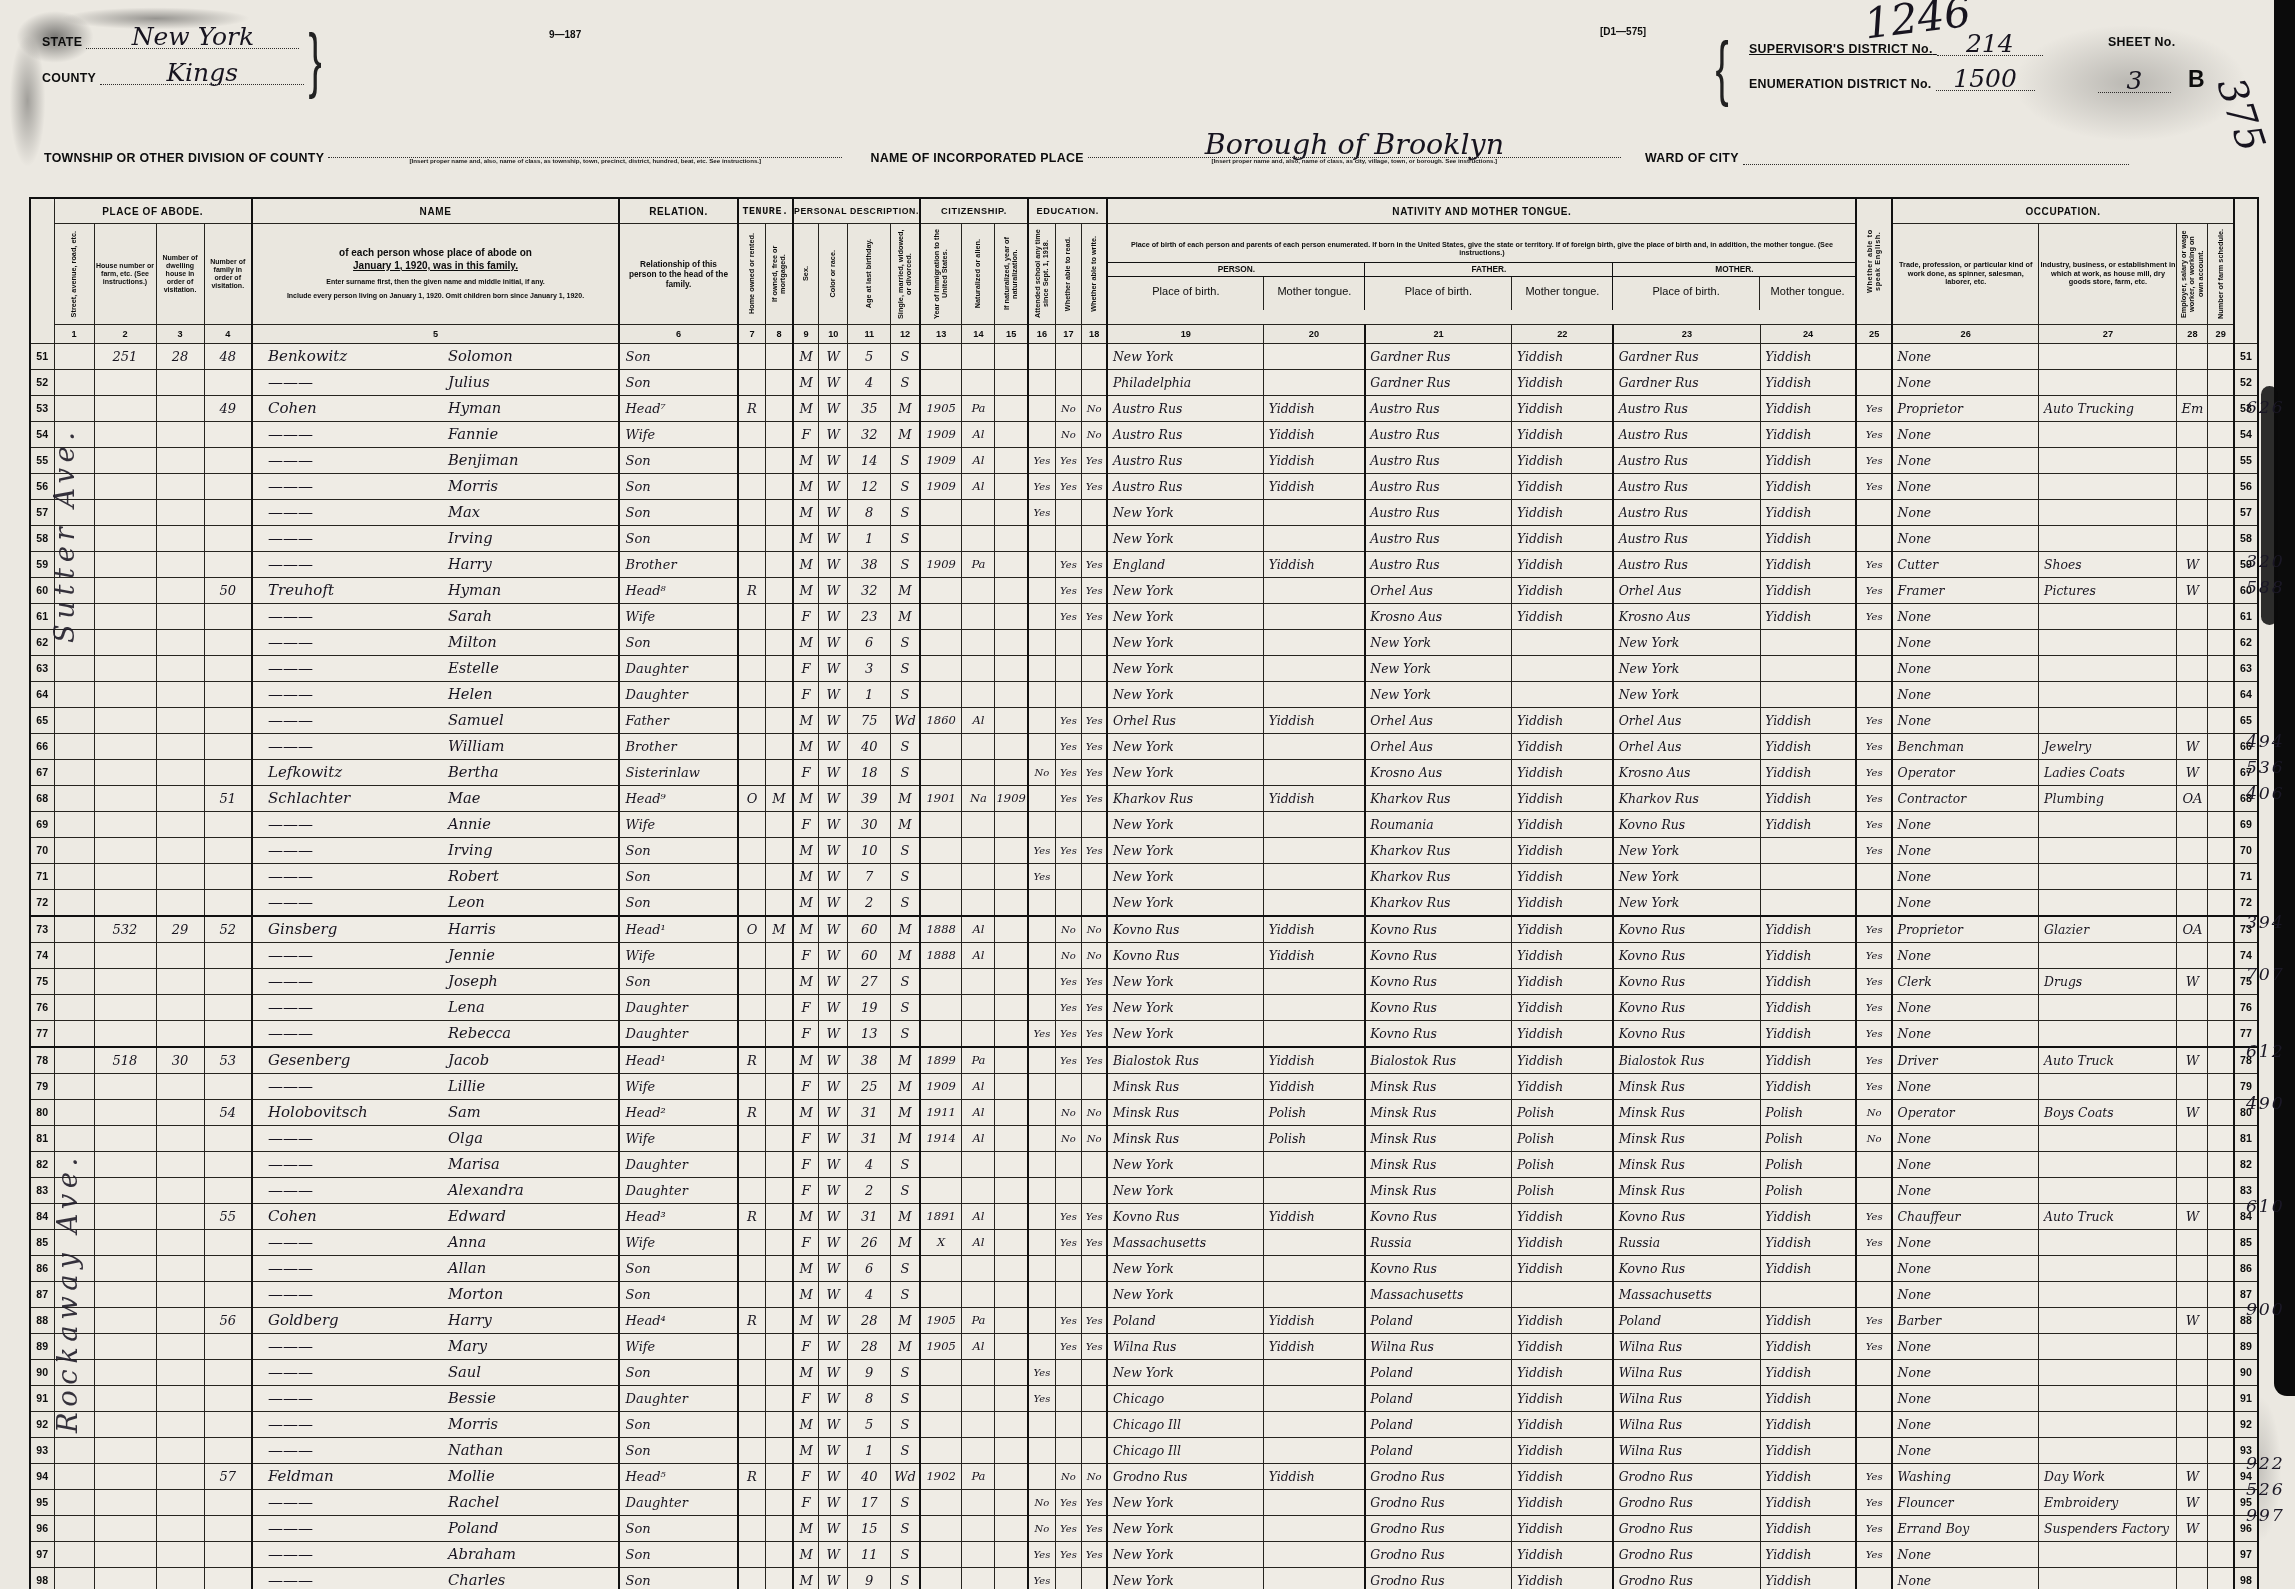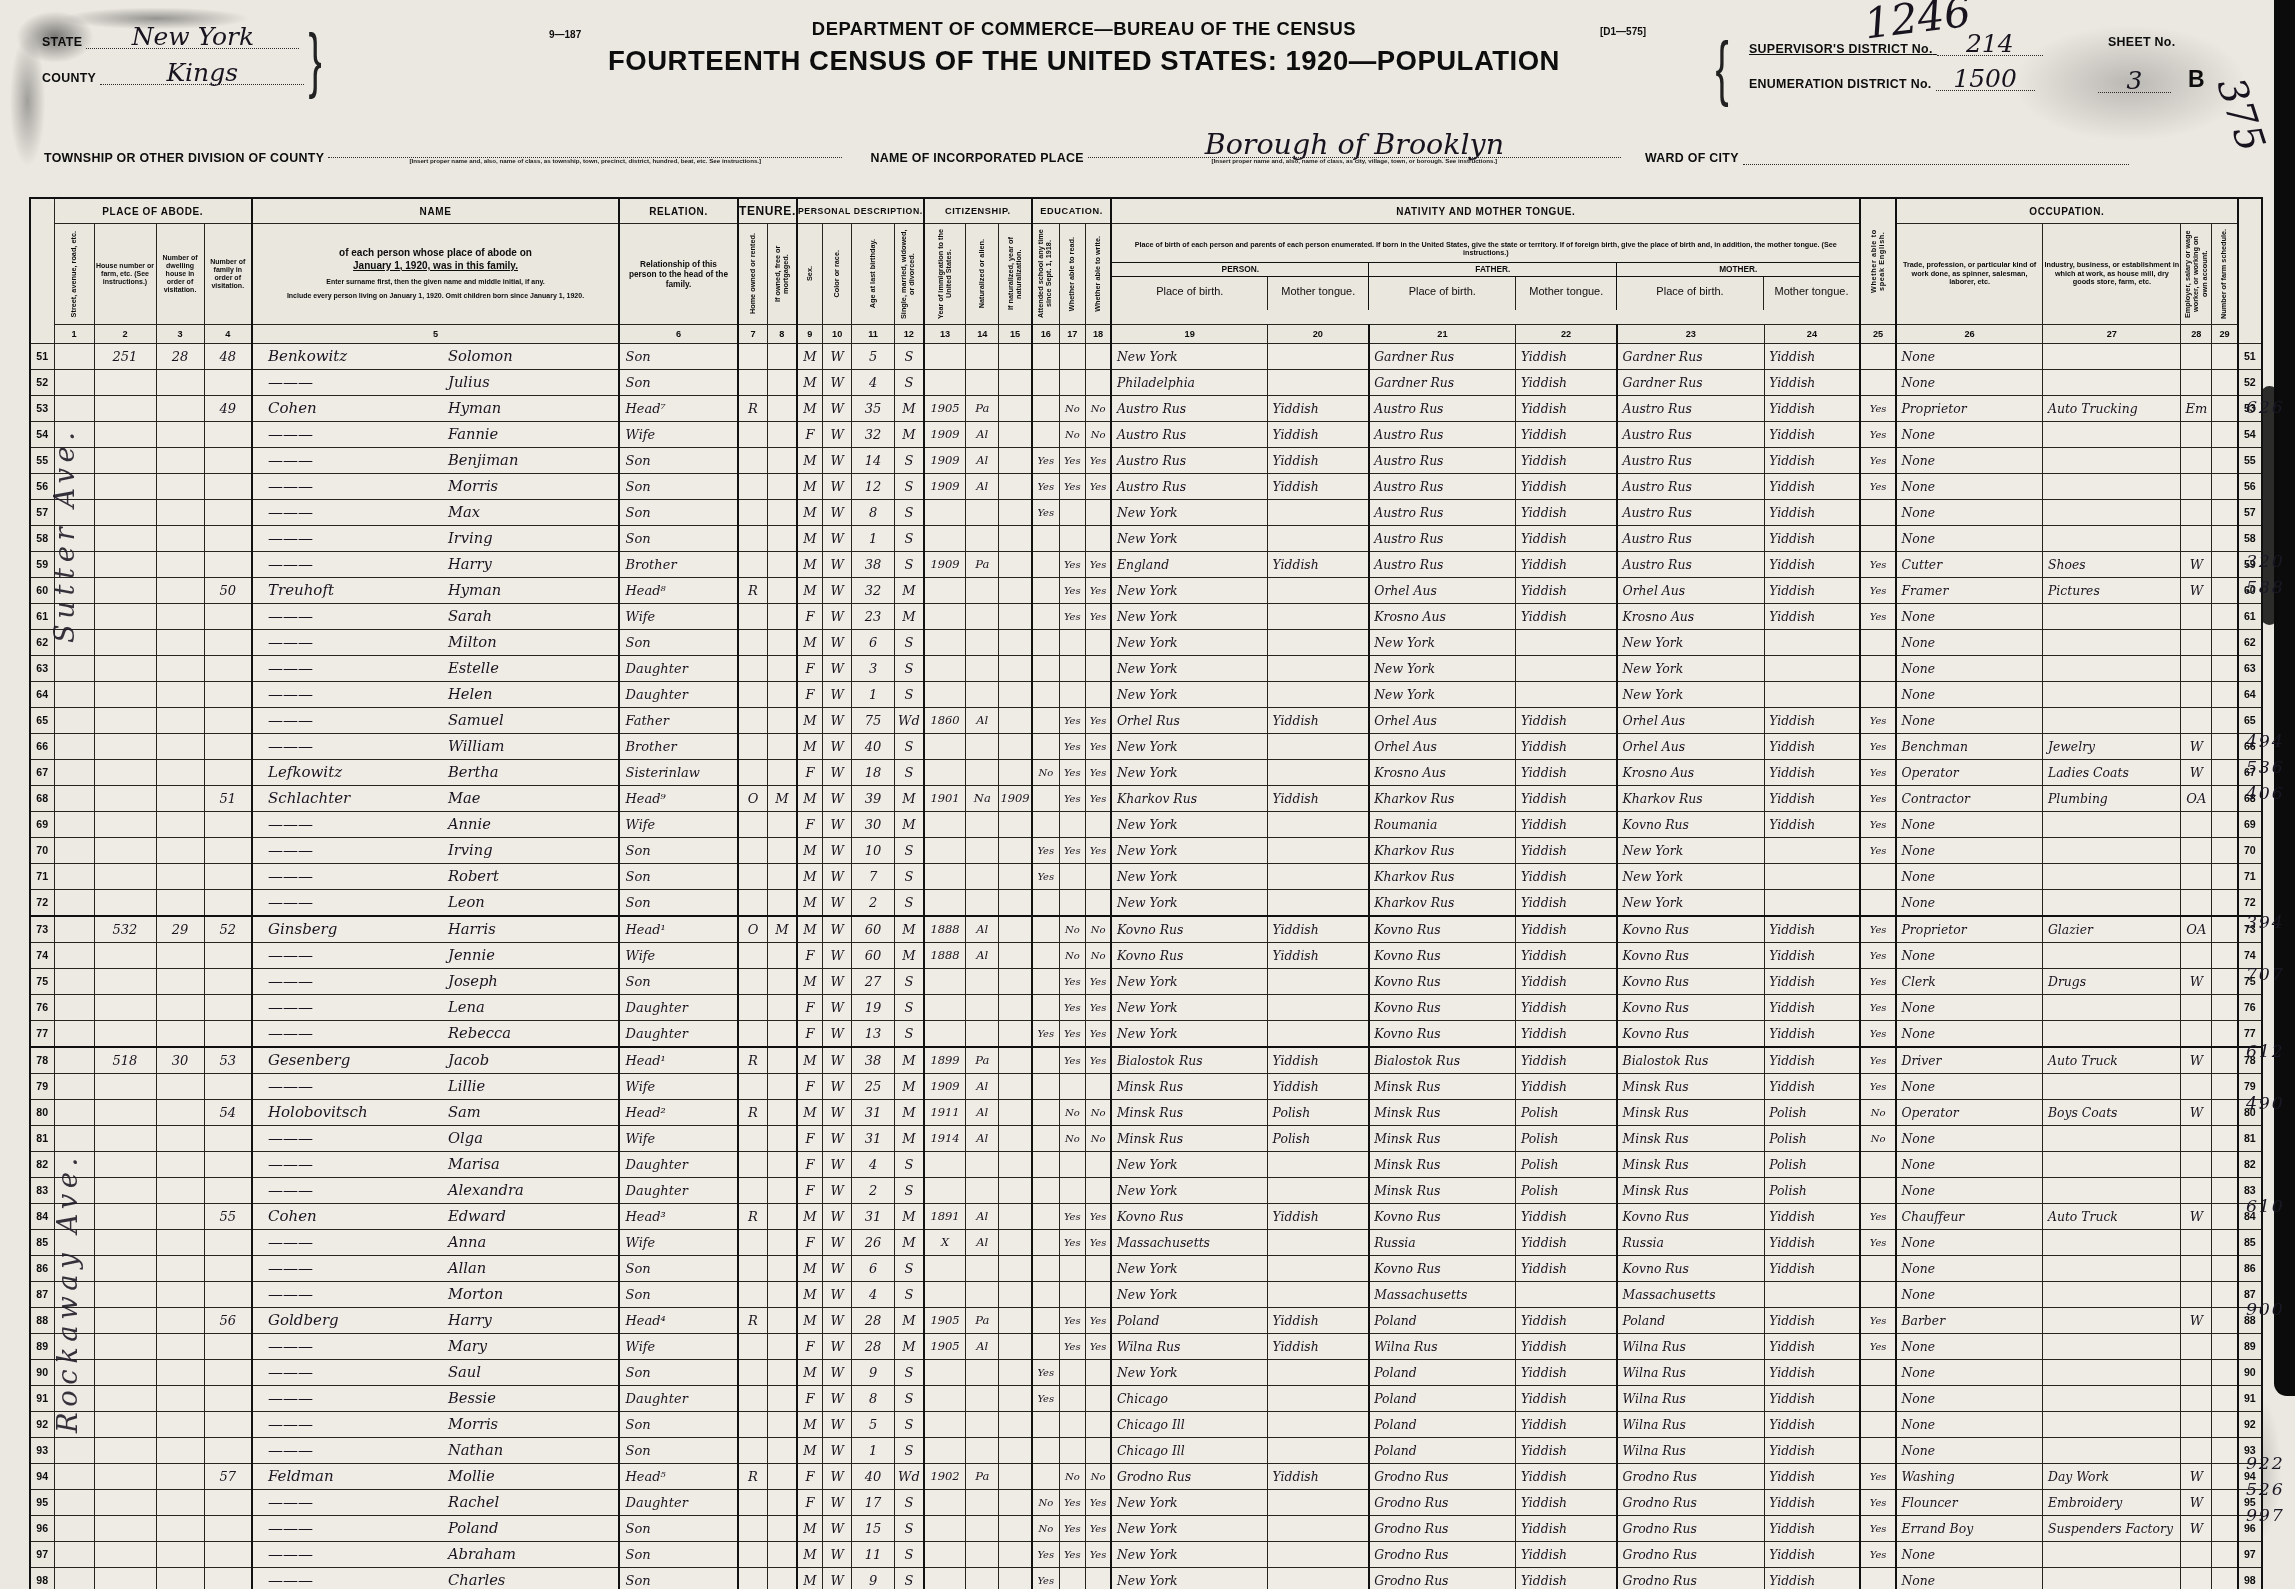--- a/index.html
+++ b/index.html
@@ -92,24 +92,20 @@
     <span class="lbl">STATE</span>
     <span class="dl" style="width:213px;"><span class="hw hw-val">New York</span></span>
   </div>
   <div class="abs" style="left:42px;top:64px;">
     <span class="lbl">COUNTY</span>
     <span class="dl" style="width:204px;"><span class="hw hw-val">Kings</span></span>
   </div>
   <div class="brace" style="left:303px;top:18.4px;">}</div>
   <div class="abs lbl-sm" style="left:549px;top:29px;">9—187</div>
 
-  <div class="titles">
-    <div class="t-dept">DEPARTMENT OF COMMERCE—BUREAU OF THE CENSUS</div>
-    <div class="t-main">FOURTEENTH CENSUS OF THE UNITED STATES: 1920—POPULATION</div>
-  </div>
   <div class="abs lbl-sm" style="left:1600px;top:26px;">[D1—575]</div>
 
   <div class="scrawl" style="left:1864px;top:-7.3px;font-size:42px;transform:rotate(-7deg);z-index:9;">1246</div>
   <div class="brace" style="left:1710px;top:26px;">{</div>
   <div class="abs" style="left:1749px;top:35px;text-decoration:underline;">
     <span class="lbl">SUPERVISOR'S DISTRICT No.</span>
     <span class="dl" style="width:106px;"><span class="hw hw-val">214</span></span>
   </div>
   <div class="abs lbl" style="left:2108px;top:35px;">SHEET No.</div>
   <div class="abs" style="left:1749px;top:70px;">
@@ -180,21 +176,21 @@
           <col style="width:31px">
           <col style="width:26px">
           <col style="width:24px">
       </colgroup>
       <thead>
         <tr class="h1">
           <th rowspan="3" class="ln"></th>
           <th colspan="4" class="hb">PLACE OF ABODE.</th>
           <th class="hb">NAME</th>
           <th class="hb">RELATION.</th>
-          <th colspan="2" class="hb" style="font-size:12px;">TENURE.</th>
+          <th colspan="2" class="hb" style="font-size:10px;font-family:Liberation Mono, monospace;">TENURE.</th>
           <th colspan="4" class="hb" style="font-size:8.7px;">PERSONAL DESCRIPTION.</th>
           <th colspan="3" class="hb" style="font-size:9.2px;">CITIZENSHIP.</th>
           <th colspan="3" class="hb" style="font-size:9.2px;">EDUCATION.</th>
           <th colspan="6" class="hb">NATIVITY AND MOTHER TONGUE.</th>
           <th rowspan="2" class="hb">
               <div class="vt">Whether able to speak English.</div>
             </th>
           <th colspan="4" class="hb">OCCUPATION.</th>
           <th rowspan="3" class="ln"></th>
         </tr>

